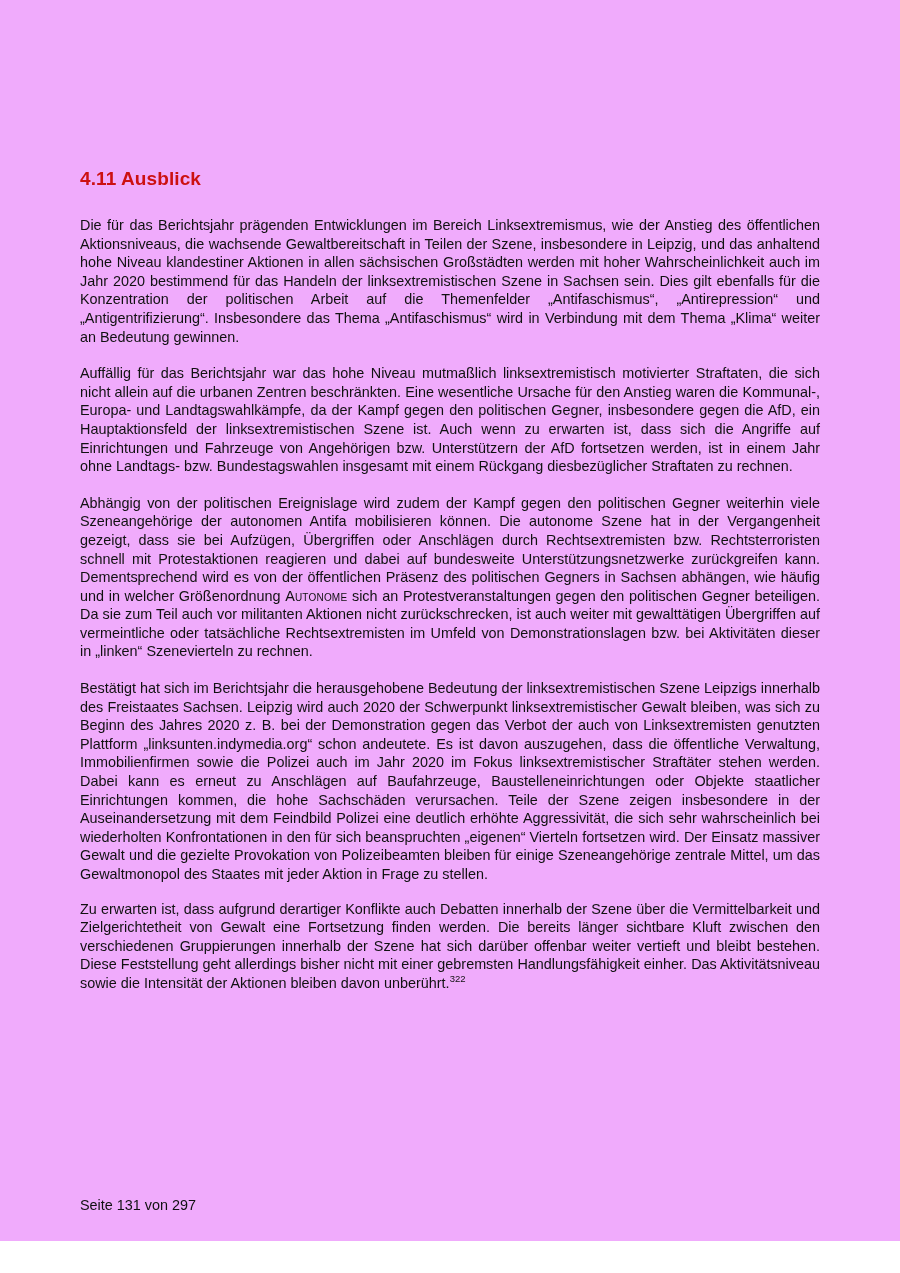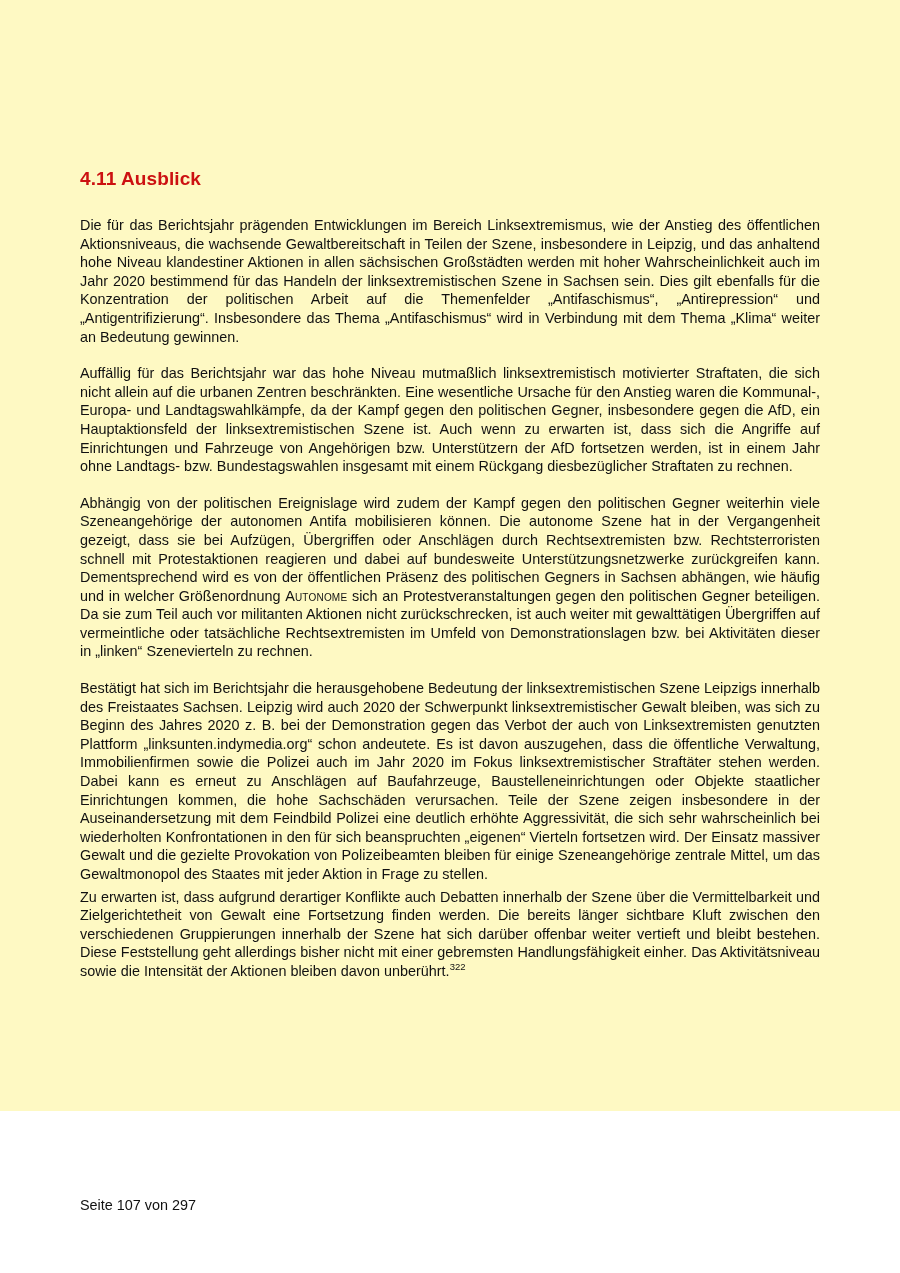--- a/index.html
+++ b/index.html
@@ -15,23 +15,23 @@
     font-family: "Liberation Sans", sans-serif;
     color: #000000;
     -webkit-font-smoothing: antialiased;
   }
 
   .page {
     position: absolute;
     left: 0;
     top: 0;
     width: 900px;
-    height: 1111px;
+    height: 1241px;
     box-sizing: border-box;
-    background: #fef9c3;
+    background: #f0abfc;
   }
 
   .content {
     position: absolute;
     left: 80px;
     top: 168px;
     width: 740px;
   }
 
   .section-heading {
@@ -47,21 +47,21 @@
     font-size: 14.4px;
     line-height: 18.6px;
     text-align: justify;
     text-justify: inter-word;
     margin: 0 0 18px 0;
     hyphens: none;
     color: #111111;
   }
 
   .para.tight {
-    margin-bottom: 4px;
+    margin-bottom: 16px;
   }
 
   .smallcaps {
     font-variant: small-caps;
     letter-spacing: 0.2px;
   }
 
   sup.fn-ref {
     font-size: 9.5px;
     vertical-align: super;
@@ -120,15 +120,15 @@
 
     <p class="para"><span>Abhängig von der politischen Ereignislage wird zudem der Kampf gegen den politischen Gegner weiterhin viele Szeneangehörige der autonomen Antifa mobilisieren können. Die autonome Szene hat in der Vergangenheit gezeigt, dass sie bei Aufzügen, Übergriffen oder Anschlägen durch Rechtsextremisten bzw. Rechtsterroristen schnell mit Protestaktionen reagieren und dabei auf bundesweite Unterstützungsnetzwerke zurückgreifen kann. Dementsprechend wird es von der öffentlichen Präsenz des politischen Gegners in Sachsen abhängen, wie häufig und in welcher Größenordnung </span><span class="smallcaps">Autonome</span><span> sich an Protestveranstaltungen gegen den politischen Gegner beteiligen. Da sie zum Teil auch vor militanten Aktionen nicht zurückschrecken, ist auch weiter mit gewalttätigen Übergriffen auf vermeintliche oder tatsächliche Rechtsextremisten im Umfeld von Demonstrationslagen bzw. bei Aktivitäten dieser in „linken“ Szenevierteln zu rechnen.</span></p>
 
     <p class="para tight">Bestätigt hat sich im Berichtsjahr die herausgehobene Bedeutung der linksextremistischen Szene Leipzigs innerhalb des Freistaates Sachsen. Leipzig wird auch 2020 der Schwerpunkt linksextremistischer Gewalt bleiben, was sich zu Beginn des Jahres 2020 z. B. bei der Demonstration gegen das Verbot der auch von Linksextremisten genutzten Plattform „linksunten.indymedia.org“ schon andeutete. Es ist davon auszugehen, dass die öffentliche Verwaltung, Immobilienfirmen sowie die Polizei auch im Jahr 2020 im Fokus linksextremistischer Straftäter stehen werden. Dabei kann es erneut zu Anschlägen auf Baufahrzeuge, Baustelleneinrichtungen oder Objekte staatlicher Einrichtungen kommen, die hohe Sachschäden verursachen. Teile der Szene zeigen insbesondere in der Auseinandersetzung mit dem Feindbild Polizei eine deutlich erhöhte Aggressivität, die sich sehr wahrscheinlich bei wiederholten Konfrontationen in den für sich beanspruchten „eigenen“ Vierteln fortsetzen wird. Der Einsatz massiver Gewalt und die gezielte Provokation von Polizeibeamten bleiben für einige Szeneangehörige zentrale Mittel, um das Gewaltmonopol des Staates mit jeder Aktion in Frage zu stellen.</p>
 
     <p class="para"><span>Zu erwarten ist, dass aufgrund derartiger Konflikte auch Debatten innerhalb der Szene über die Vermittelbarkeit und Zielgerichtetheit von Gewalt eine Fortsetzung finden werden. Die bereits länger sichtbare Kluft zwischen den verschiedenen Gruppierungen innerhalb der Szene hat sich darüber offenbar weiter vertieft und bleibt bestehen. Diese Feststellung geht allerdings bisher nicht mit einer gebremsten Handlungsfähigkeit einher. Das Aktivitätsniveau sowie die Intensität der Aktionen bleiben davon unberührt.</span><sup class="fn-ref">322</sup></p>
 
   </div>
 
 
-  <div class="page-footer">Seite 107 von 297</div>
+  <div class="page-footer">Seite 131 von 297</div>
 
 </div>
 
 </body></html>

